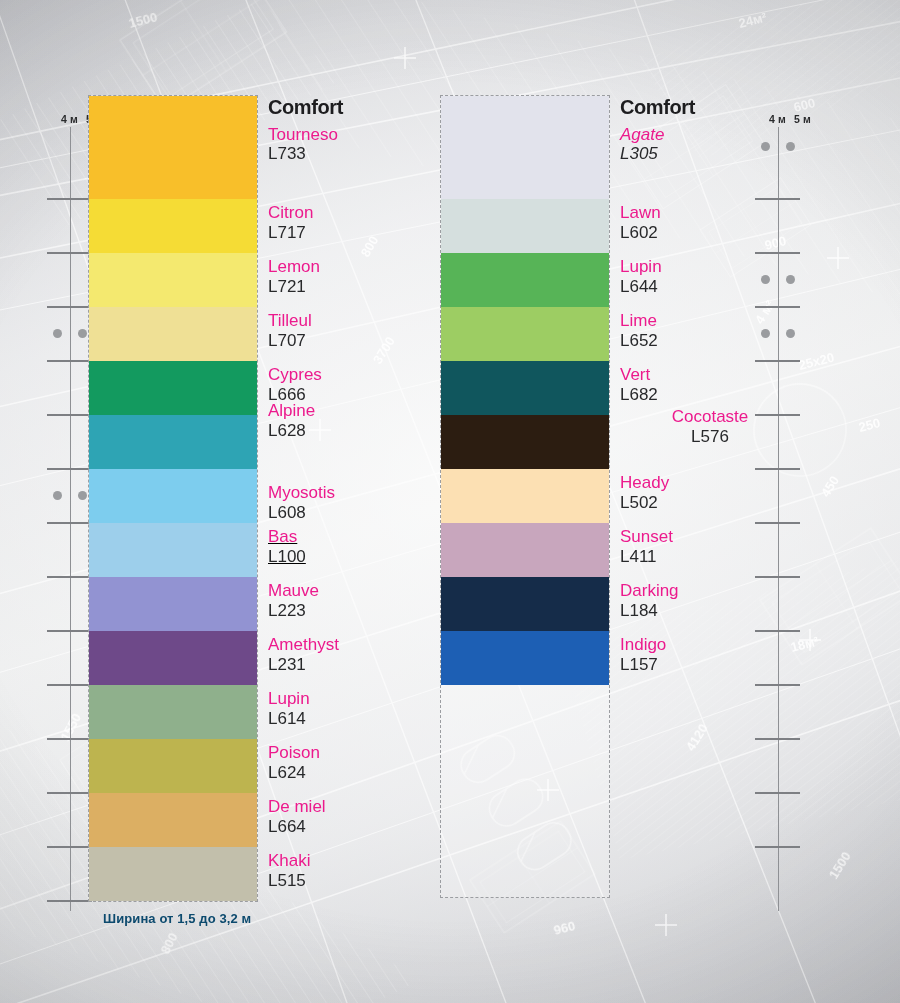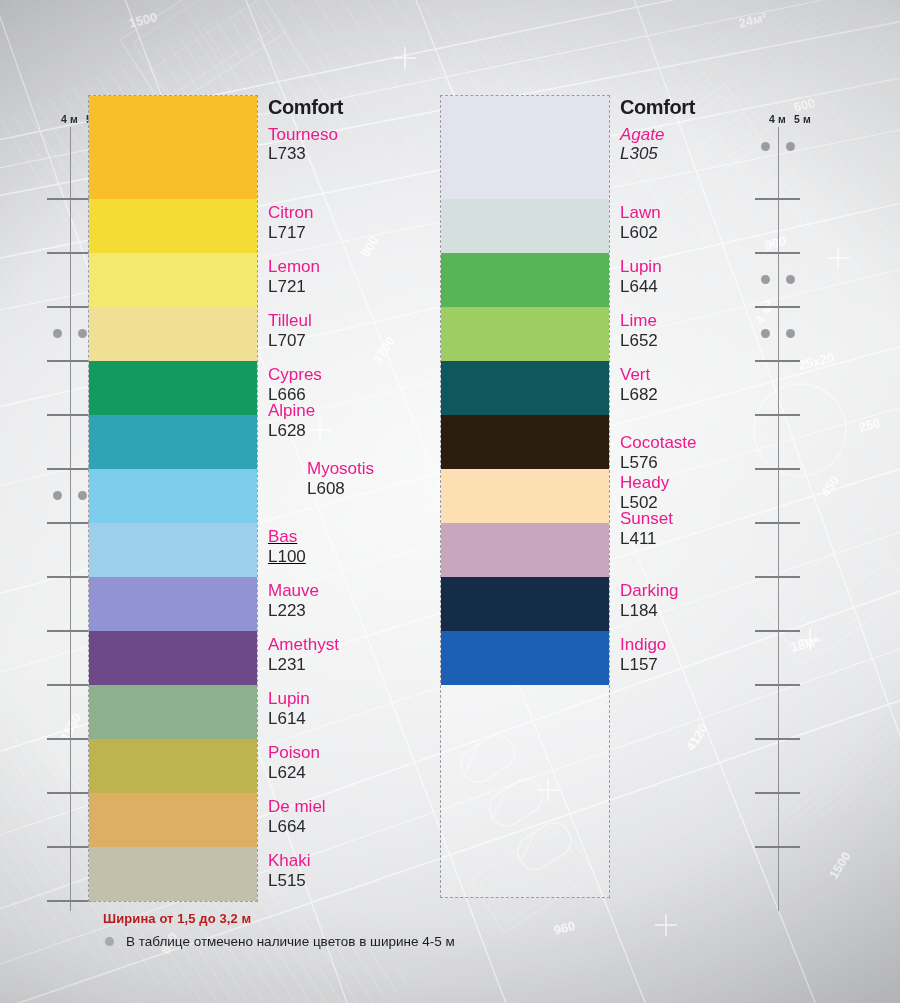--- a/index.html
+++ b/index.html
@@ -152,21 +152,21 @@
     color: #28292b;
     line-height: 1.16;
     white-space: nowrap;
   }
 
   
   #footer { position: absolute; left: 103px; top: 911px; }
   #footer-title {
     font-size: 13px;
     font-weight: bold;
-    color: #b91c1c;
+    color: #0c4a6e;
     letter-spacing: .1px;
   }
   #footer-note-row {
     display: flex;
     align-items: center;
     margin-top: 8px;
     margin-left: 2px;
   }
   #footer-dot {
     width: 9px; height: 9px;
@@ -406,21 +406,21 @@
             <div class="label-code">L707</div>
           </div>
           <div class="label-row" style="top: 270px;">
             <div class="label-name">Cypres</div>
             <div class="label-code">L666</div>
           </div>
           <div class="label-row" style="top: 306px;">
             <div class="label-name">Alpine</div>
             <div class="label-code">L628</div>
           </div>
-          <div class="label-row" style="top: 364px; margin-left: 39px;">
+          <div class="label-row" style="top: 388px;">
             <div class="label-name">Myosotis</div>
             <div class="label-code">L608</div>
           </div>
           <div class="label-row" style="top: 432px; text-decoration: underline;">
             <div class="label-name">Bas</div>
             <div class="label-code">L100</div>
           </div>
           <div class="label-row" style="top: 486px;">
             <div class="label-name">Mauve</div>
             <div class="label-code">L223</div>
@@ -479,29 +479,29 @@
             <div class="label-code">L644</div>
           </div>
           <div class="label-row" style="top: 216px;">
             <div class="label-name">Lime</div>
             <div class="label-code">L652</div>
           </div>
           <div class="label-row" style="top: 270px;">
             <div class="label-name">Vert</div>
             <div class="label-code">L682</div>
           </div>
-          <div class="label-row" style="top: 338px;">
+          <div class="label-row" style="top: 312px; text-align: center;">
             <div class="label-name">Cocotaste</div>
             <div class="label-code">L576</div>
           </div>
           <div class="label-row" style="top: 378px;">
             <div class="label-name">Heady</div>
             <div class="label-code">L502</div>
           </div>
-          <div class="label-row" style="top: 414px;">
+          <div class="label-row" style="top: 432px;">
             <div class="label-name">Sunset</div>
             <div class="label-code">L411</div>
           </div>
           <div class="label-row" style="top: 486px;">
             <div class="label-name">Darking</div>
             <div class="label-code">L184</div>
           </div>
           <div class="label-row" style="top: 540px;">
             <div class="label-name">Indigo</div>
             <div class="label-code">L157</div>
@@ -552,19 +552,15 @@
         <div class="ruler-tick" style="top: 517px;"></div>
         <div class="ruler-tick" style="top: 571px;"></div>
         <div class="ruler-tick" style="top: 625px;"></div>
         <div class="ruler-tick" style="top: 679px;"></div>
         <div class="ruler-tick" style="top: 733px;"></div>
       </div>
   </div>
 
   <div id="footer">
     <div id="footer-title">Ширина от 1,5 до 3,2 м</div>
-    <div id="footer-note-row">
-      <div id="footer-dot"></div>
-      <div id="footer-note">В таблице отмечено наличие цветов в ширине 4-5 м</div>
-    </div>
   </div>
 
 </div>
 
 </body></html>

